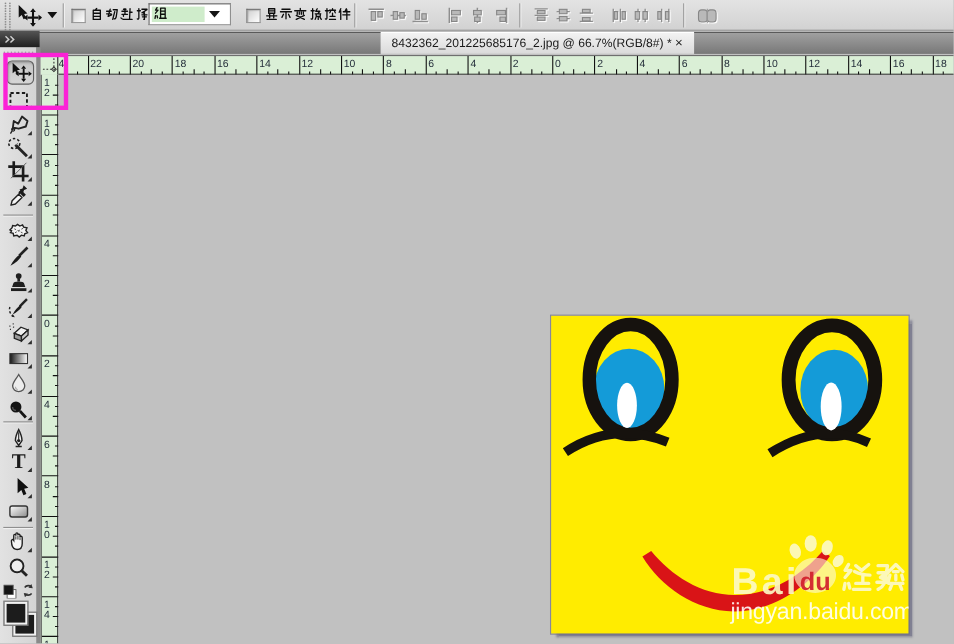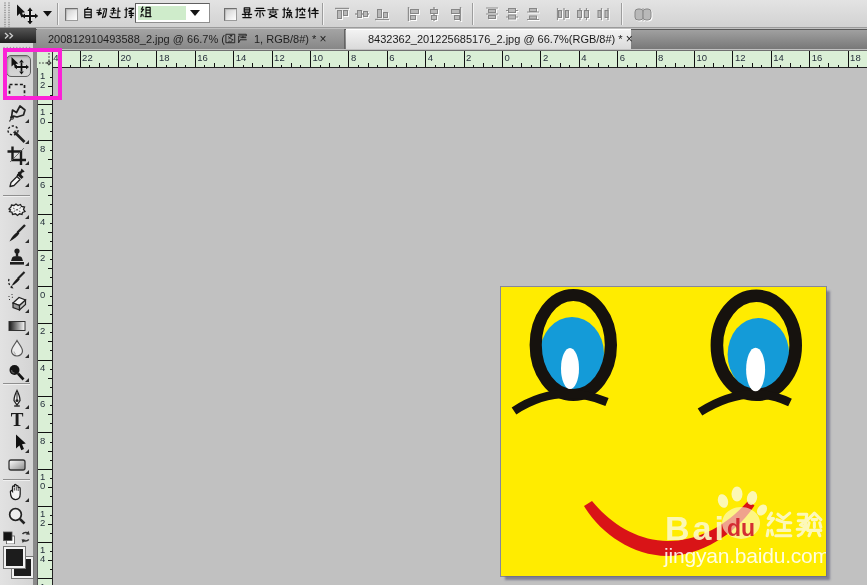--- a/index.html
+++ b/index.html
@@ -195,26 +195,21 @@
         </g>
         <path d="M10,2 V15" stroke="#9a9a9a"></path>
       </svg>
 </div>
 <div id="tabbar" class="abs"></div>
 <div id="chevbox" class="abs">
       <svg style="position:absolute;left:4px;top:4px" width="12" height="8">
         <path d="M1,1 L4,3.8 L1,6.6 M5.5,1 L8.5,3.8 L5.5,6.6" stroke="#cfcfcf" stroke-width="1.3" fill="none"></path>
       </svg>
     </div>
-<div id="tab1" class="abs"><span style="margin-left:11px">200812910493588_2.jpg @ 66.7% (</span><span style="position:relative;display:inline-block;width:26px;height:12px;vertical-align:-2px"><svg style="position:absolute;left:0px;top:0px" width="11" height="11" viewBox="-0.5 -0.5 13 13">
-          <path d="M1,1 H11 V11 H1 Z M5.5,2.5 H8 L4,6 M3.5,4 C5,5.5 7,7 9,7.5 M8,8.5 L6,10 M4.5,9 L4,10.5" fill="none" stroke="#1f1f1f" stroke-width="1.0909090909090908" stroke-linecap="round" stroke-linejoin="round" opacity="1.0"></path>
-        </svg><svg style="position:absolute;left:12.5px;top:0px" width="11" height="11" viewBox="-0.5 -0.5 13 13">
-          <path d="M1.5,1 H10.5 V3 H1.5 V10.5 M1.5,10.8 L3,8 M4,5 H10 M3.5,7.5 H10.5 M6.5,3.2 V5" fill="none" stroke="#1f1f1f" stroke-width="1.0909090909090908" stroke-linecap="round" stroke-linejoin="round" opacity="1.0"></path>
-        </svg></span><span> 1, RGB/8#) * </span><span style="font-size:12px">×</span></div>
-<div id="tab2" class="abs"><span style="margin-left:22px">8432362_201225685176_2.jpg @ 66.7%(RGB/8#) * </span><span style="font-size:12px">×</span></div>
+<div id="tab2" class="abs"><span style="margin-left:10px">8432362_201225685176_2.jpg @ 66.7%(RGB/8#) * </span><span style="font-size:12px">×</span></div>
 <div id="toolpanel" class="abs">
 <svg class="abs" style="left:2px;top:3px" width="30" height="7">
         <circle cx="2.0" cy="1.5" r="0.7" fill="#9a9a9a"></circle>
         <circle cx="2.0" cy="4.1" r="0.7" fill="#9a9a9a"></circle>
         <circle cx="5.2" cy="1.5" r="0.7" fill="#9a9a9a"></circle>
         <circle cx="5.2" cy="4.1" r="0.7" fill="#9a9a9a"></circle>
         <circle cx="8.4" cy="1.5" r="0.7" fill="#9a9a9a"></circle>
         <circle cx="8.4" cy="4.1" r="0.7" fill="#9a9a9a"></circle>
         <circle cx="11.600000000000001" cy="1.5" r="0.7" fill="#9a9a9a"></circle>
         <circle cx="11.600000000000001" cy="4.1" r="0.7" fill="#9a9a9a"></circle>

